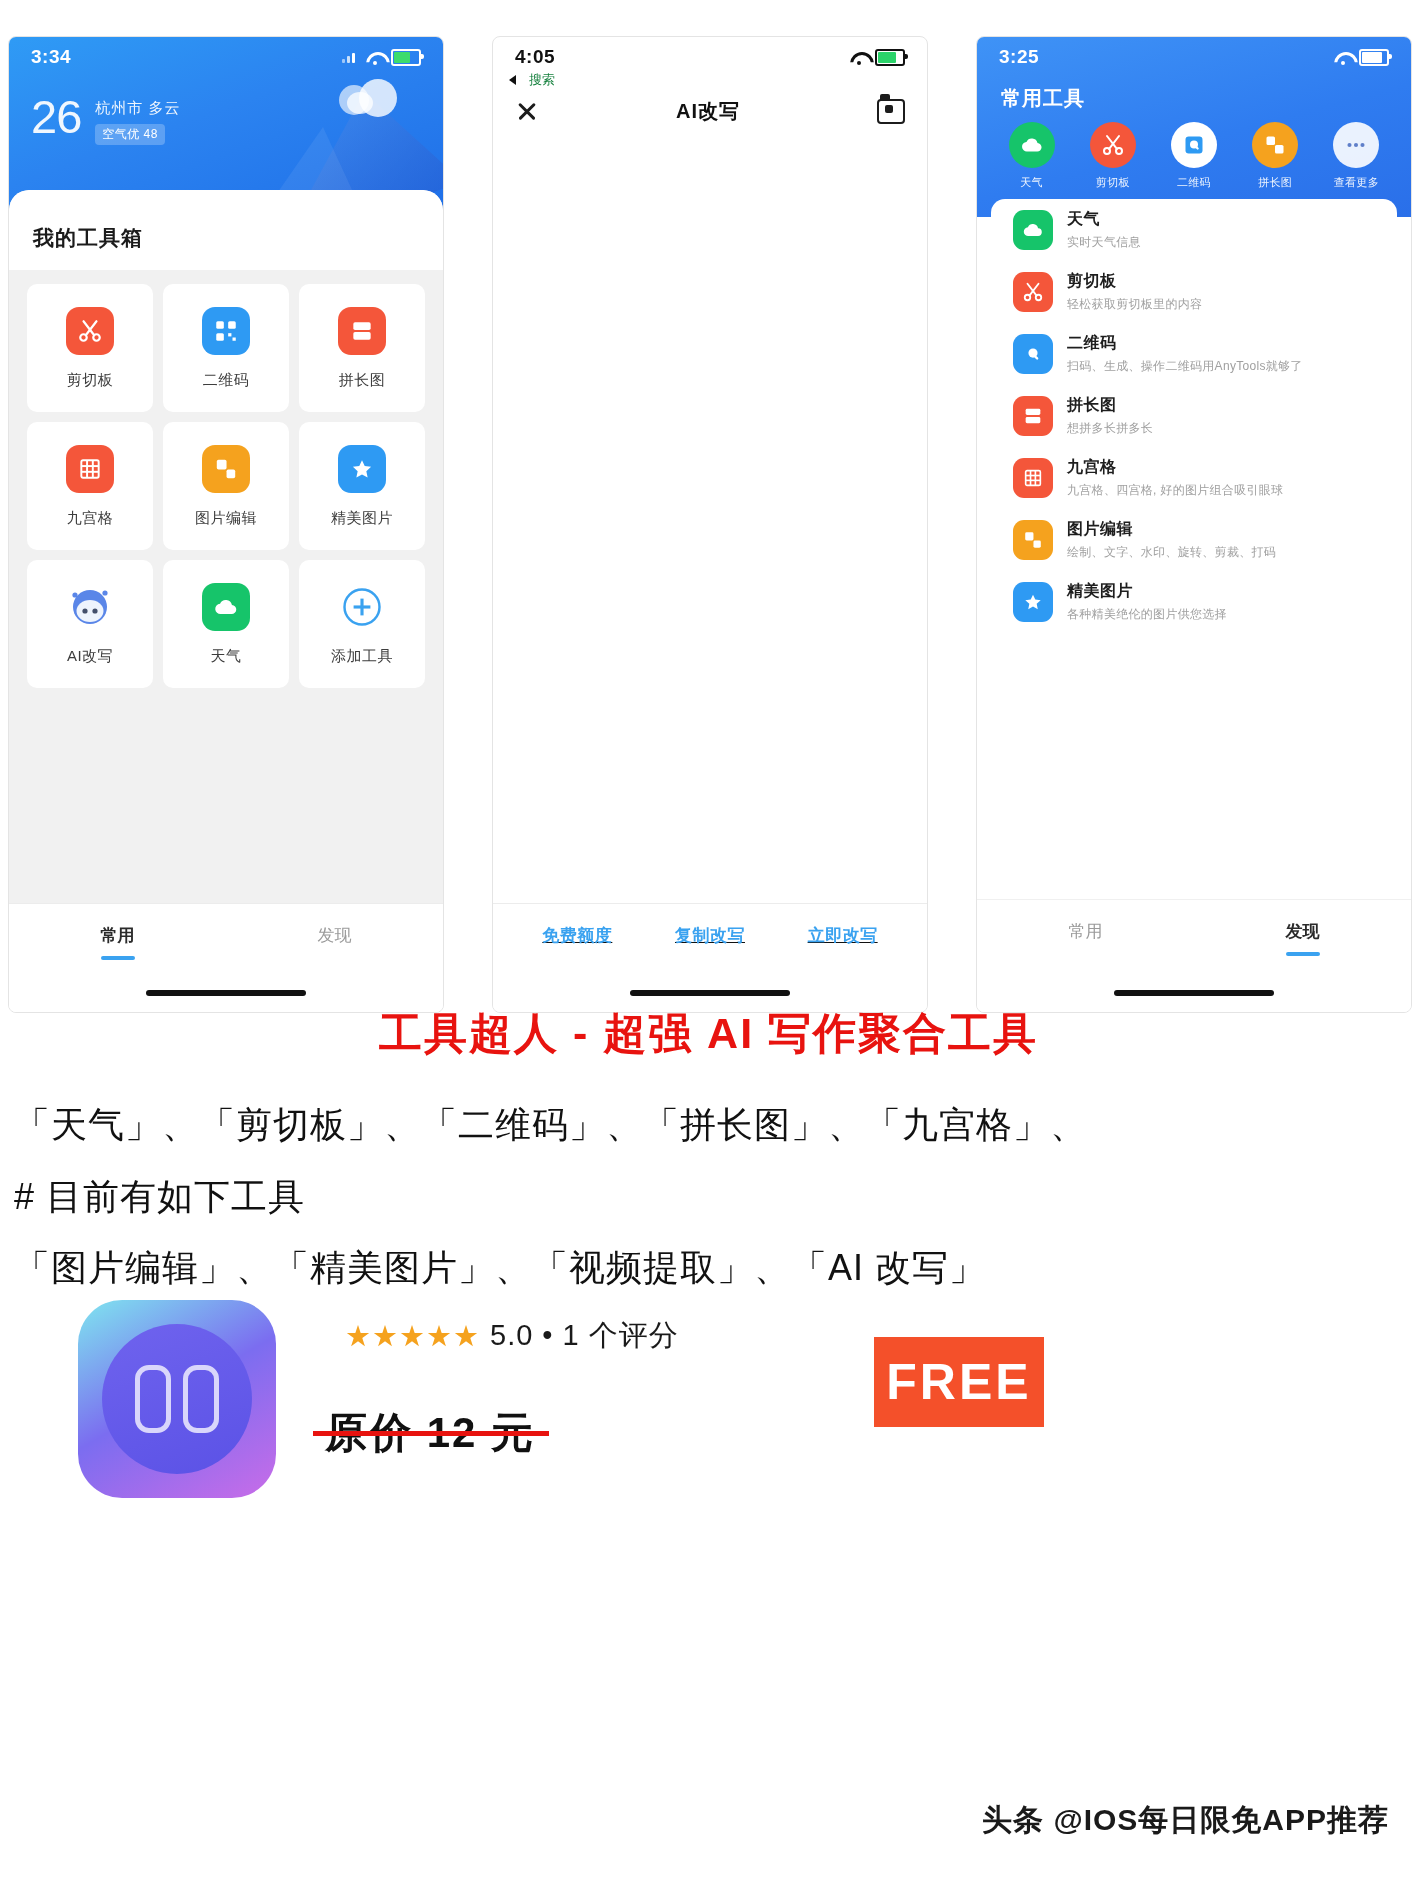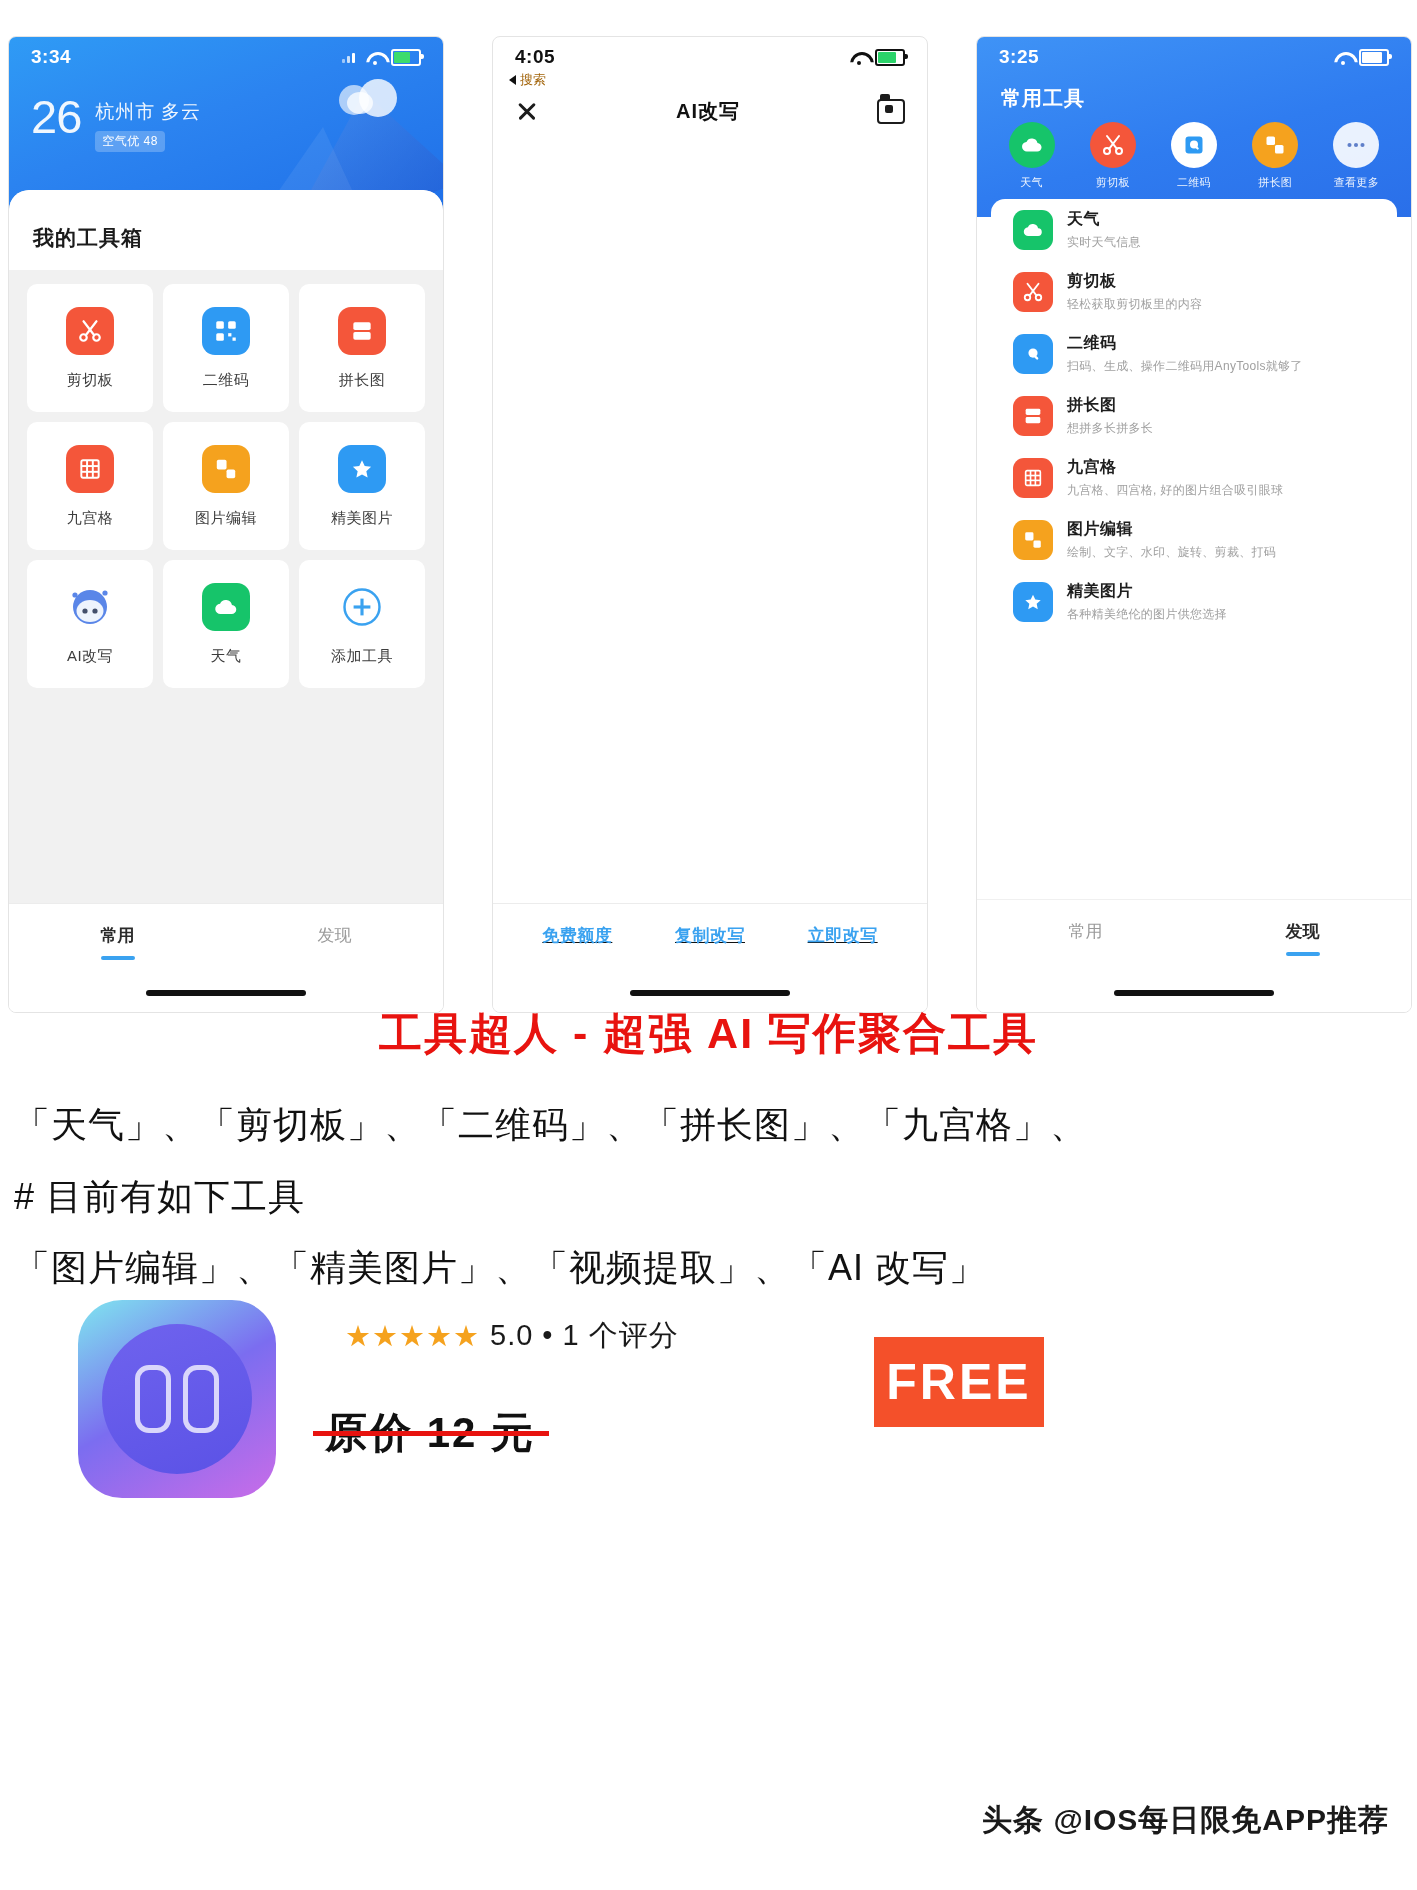--- a/index.html
+++ b/index.html
@@ -33,42 +33,42 @@
   .hero-tri{position:absolute;right:-20px;bottom:-30px;width:180px;height:150px;background:linear-gradient(135deg,rgba(255,255,255,.10),rgba(30,80,200,.55));clip-path:polygon(45% 0,100% 60%,0 100%);}
   .hero-tri2{position:absolute;right:60px;bottom:-45px;width:150px;height:130px;background:rgba(255,255,255,.07);clip-path:polygon(60% 0,100% 100%,0 100%);}
   .hero-cloud{position:absolute;right:42px;top:42px;width:62px;height:34px;}
   .hero-cloud b{position:absolute;border-radius:50%;background:rgba(255,255,255,.62);}
   .hero-cloud b:nth-child(1){width:30px;height:30px;left:0;top:6px;}
   .hero-cloud b:nth-child(2){width:38px;height:38px;left:20px;top:0;background:rgba(255,255,255,.8)}
   .hero-cloud b:nth-child(3){width:26px;height:22px;left:8px;top:13px;background:rgba(255,255,255,.75)}
   .wx-row{position:absolute;left:22px;top:56px;display:flex;align-items:flex-start;gap:14px;}
   .wx-temp{font-size:47px;font-weight:300;line-height:1;letter-spacing:-1px;color:rgba(255,255,255,.93);}
   .wx-meta{padding-top:6px;}
-  .wx-city{font-size:19px;opacity:.92;letter-spacing:1px;font-family:Liberation Serif, serif;}
+  .wx-city{font-size:15px;opacity:.92;letter-spacing:1px;}
   .wx-aqi{margin-top:6px;display:inline-block;font-size:12px;background:rgba(255,255,255,.24);border-radius:4px;padding:2px 7px;letter-spacing:.5px;}
 
   .sheet{position:absolute;left:0;right:0;top:153px;bottom:108px;background:#f1f1f1;border-radius:20px 20px 0 0;overflow:hidden;}
   .sheet-head{background:#fff;padding:34px 24px 18px 24px;border-radius:20px 20px 0 0;}
   .sheet-title{font-size:21px;font-weight:bold;color:#1b1b1b;letter-spacing:1px;}
   .grid{padding:14px 18px 0 18px;display:grid;grid-template-columns:repeat(3,1fr);gap:10px;}
   .gcell{background:#fff;border-radius:10px;height:128px;display:flex;flex-direction:column;align-items:center;justify-content:center;gap:16px;}
   .gcell .lbl{font-size:15px;color:#3d3d3d;letter-spacing:.5px;}
   .ico{width:48px;height:48px;border-radius:13px;display:flex;align-items:center;justify-content:center;color:#fff;}
 
   .tabbar{position:absolute;left:0;right:0;bottom:0;height:108px;background:#fff;border-top:1px solid #ececec;}
   .tabs{display:flex;height:62px;}
   .tab{flex:1;display:flex;flex-direction:column;align-items:center;justify-content:center;font-size:17px;color:#9a9a9a;position:relative;}
   .tab.active{color:#2b2b2b;font-weight:bold;}
   .tab .bar{position:absolute;bottom:6px;width:34px;height:4px;border-radius:2px;background:#3aa2f0;}
   .homebar{position:absolute;left:50%;transform:translateX(-50%);bottom:16px;width:160px;height:6px;border-radius:3px;background:#111;}
 
   
   .navbar2{height:56px;display:flex;align-items:center;justify-content:space-between;padding:0 22px;background:#fff;}
   .navbar2 .ttl{font-size:20px;font-weight:bold;letter-spacing:1px;}
-  .backlabel{position:absolute;left:16px;top:34px;font-size:13px;color:#a16207;display:flex;align-items:center;gap:4px;}
+  .backlabel{position:absolute;left:16px;top:34px;font-size:13px;color:#15803d;display:flex;align-items:center;gap:13px;}
   .tri-left{width:0;height:0;border-top:5px solid transparent;border-bottom:5px solid transparent;border-right:7px solid #111;}
   .xicon{width:24px;height:24px;position:relative;}
   .xicon::before,.xicon::after{content:"";position:absolute;left:1px;top:11px;width:22px;height:2.6px;background:#1c1c1c;border-radius:2px;}
   .xicon::before{transform:rotate(45deg)}
   .xicon::after{transform:rotate(-45deg)}
   .folder{width:24px;height:21px;border:2.6px solid #1c1c1c;border-radius:4px;position:relative;}
   .folder::before{content:"";position:absolute;left:1px;top:-7px;width:10px;height:6px;background:#1c1c1c;border-radius:2px 2px 0 0;}
   .folder::after{content:"";position:absolute;left:6px;top:4px;width:8px;height:8px;background:#1c1c1c;border-radius:2px;}
 
   .p2body{position:absolute;left:0;right:0;top:56px;bottom:108px;background:#f2f2f2;padding:8px 14px 0 14px;box-sizing:border-box;}

